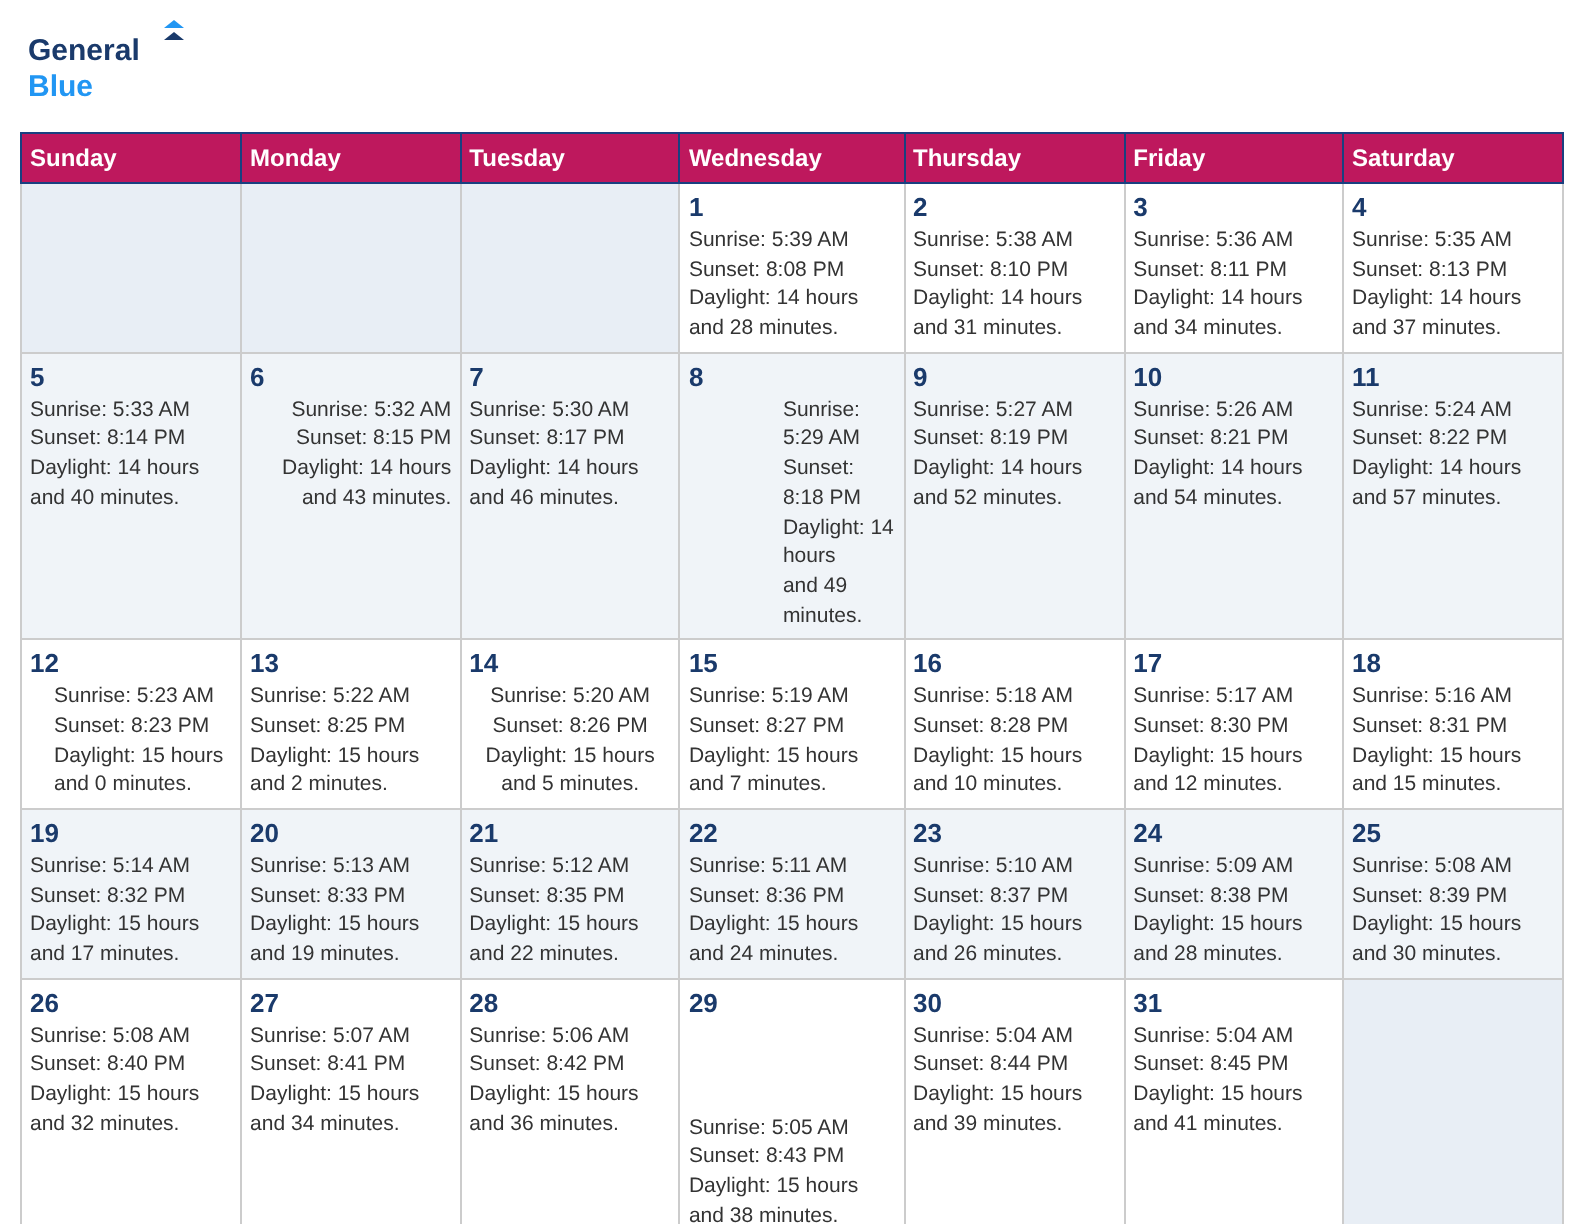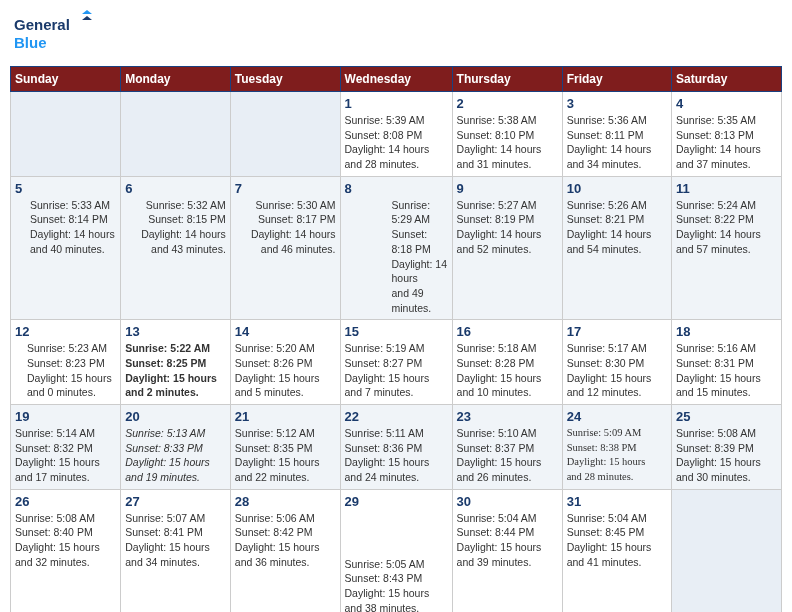--- a/index.html
+++ b/index.html
@@ -33,21 +33,21 @@
     .subtitle {
       font-size: 14px;
       color: #333;
     }
     table {
       width: 100%;
       border-collapse: collapse;
       font-size: 11px;
     }
     thead tr th {
-      background: #7f1d1d;
+      background: #be185d;
       color: #fff;
       font-weight: bold;
       font-size: 12px;
       padding: 5px 4px;
       border: 1px solid #1a4080;
       text-align: left;
     }
     tbody tr td {
       border: 1px solid #ccc;
       vertical-align: top;
@@ -137,35 +137,35 @@
           <span class="day-num">4</span>
           <div class="day-info" style="white-space: pre-line;">Sunrise: 5:35 AM
 Sunset: 8:13 PM
 Daylight: 14 hours
 and 37 minutes.</div>
         </td>
       </tr>
       <tr>
         <td>
           <span class="day-num">5</span>
-          <div class="day-info" style="white-space: pre-line; margin-left: 15px;">Sunrise: 5:33 AM
+          <div class="day-info" style="white-space: pre-line;">Sunrise: 5:33 AM
 Sunset: 8:14 PM
 Daylight: 14 hours
 and 40 minutes.</div>
         </td>
         <td>
           <span class="day-num">6</span>
           <div class="day-info" style="white-space: pre-line; text-align: right;">Sunrise: 5:32 AM
 Sunset: 8:15 PM
 Daylight: 14 hours
 and 43 minutes.</div>
         </td>
         <td>
           <span class="day-num">7</span>
-          <div class="day-info" style="white-space: pre-line; text-align: right;">Sunrise: 5:30 AM
+          <div class="day-info" style="white-space: pre-line;">Sunrise: 5:30 AM
 Sunset: 8:17 PM
 Daylight: 14 hours
 and 46 minutes.</div>
         </td>
         <td>
           <span class="day-num">8</span>
           <div class="day-info" style="white-space: pre-line; margin-left: 47px;">Sunrise: 5:29 AM
 Sunset: 8:18 PM
 Daylight: 14 hours
 and 49 minutes.</div>
@@ -195,28 +195,28 @@
       <tr>
         <td>
           <span class="day-num">12</span>
           <div class="day-info" style="white-space: pre-line; margin-left: 12px;">Sunrise: 5:23 AM
 Sunset: 8:23 PM
 Daylight: 15 hours
 and 0 minutes.</div>
         </td>
         <td>
           <span class="day-num">13</span>
-          <div class="day-info" style="white-space: pre-line; font-weight: bold;">Sunrise: 5:22 AM
+          <div class="day-info" style="white-space: pre-line;">Sunrise: 5:22 AM
 Sunset: 8:25 PM
 Daylight: 15 hours
 and 2 minutes.</div>
         </td>
         <td>
           <span class="day-num">14</span>
-          <div class="day-info" style="white-space: pre-line;">Sunrise: 5:20 AM
+          <div class="day-info" style="white-space: pre-line; text-align: center;">Sunrise: 5:20 AM
 Sunset: 8:26 PM
 Daylight: 15 hours
 and 5 minutes.</div>
         </td>
         <td>
           <span class="day-num">15</span>
           <div class="day-info" style="white-space: pre-line;">Sunrise: 5:19 AM
 Sunset: 8:27 PM
 Daylight: 15 hours
 and 7 minutes.</div>
@@ -246,21 +246,21 @@
       <tr>
         <td>
           <span class="day-num">19</span>
           <div class="day-info" style="white-space: pre-line;">Sunrise: 5:14 AM
 Sunset: 8:32 PM
 Daylight: 15 hours
 and 17 minutes.</div>
         </td>
         <td>
           <span class="day-num">20</span>
-          <div class="day-info" style="white-space: pre-line; font-style: italic;">Sunrise: 5:13 AM
+          <div class="day-info" style="white-space: pre-line;">Sunrise: 5:13 AM
 Sunset: 8:33 PM
 Daylight: 15 hours
 and 19 minutes.</div>
         </td>
         <td>
           <span class="day-num">21</span>
           <div class="day-info" style="white-space: pre-line;">Sunrise: 5:12 AM
 Sunset: 8:35 PM
 Daylight: 15 hours
 and 22 minutes.</div>
@@ -274,21 +274,21 @@
         </td>
         <td>
           <span class="day-num">23</span>
           <div class="day-info" style="white-space: pre-line;">Sunrise: 5:10 AM
 Sunset: 8:37 PM
 Daylight: 15 hours
 and 26 minutes.</div>
         </td>
         <td>
           <span class="day-num">24</span>
-          <div class="day-info" style="white-space: pre-line; font-family: Liberation Serif, serif;">Sunrise: 5:09 AM
+          <div class="day-info" style="white-space: pre-line;">Sunrise: 5:09 AM
 Sunset: 8:38 PM
 Daylight: 15 hours
 and 28 minutes.</div>
         </td>
         <td>
           <span class="day-num">25</span>
           <div class="day-info" style="white-space: pre-line;">Sunrise: 5:08 AM
 Sunset: 8:39 PM
 Daylight: 15 hours
 and 30 minutes.</div>

